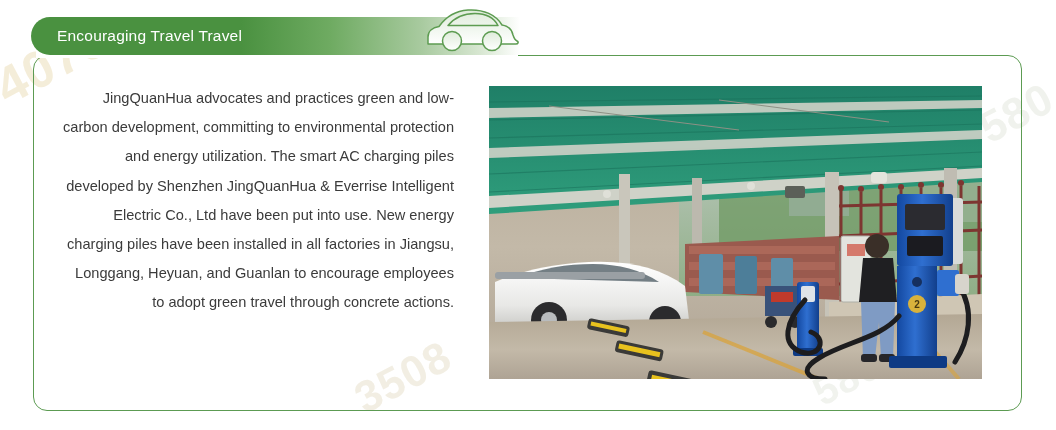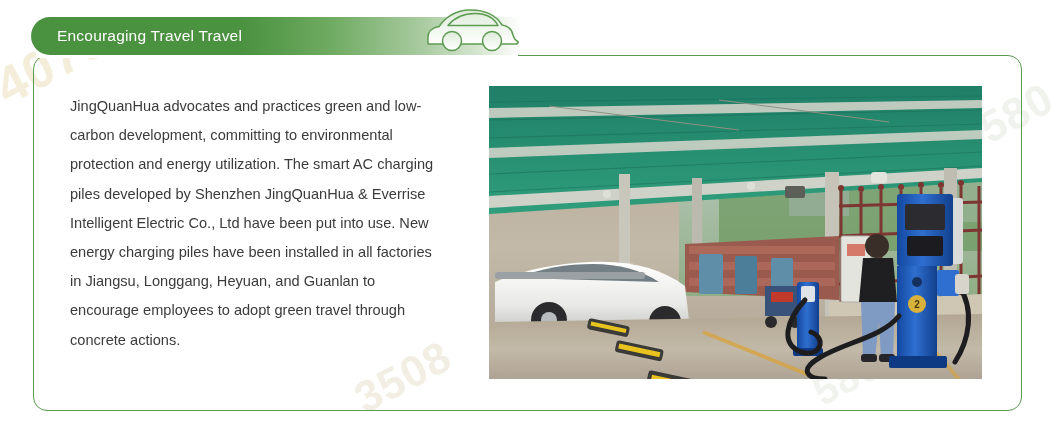--- a/index.html
+++ b/index.html
@@ -89,21 +89,21 @@
   
   .body-text {
     position: absolute;
     left: 62px;
     top: 84px;
     width: 392px;
     font-size: 14.6px;
     line-height: 29.2px;
     color: #3b3b3b;
   }
-  .body-text p { margin: 8px; }
+  .body-text p { margin: 0; text-align: right; }
 
   
   .photo {
     position: absolute;
     left: 489px;
     top: 86px;
     width: 493px;
     height: 293px;
     overflow: hidden;
     background: #8d8376;

